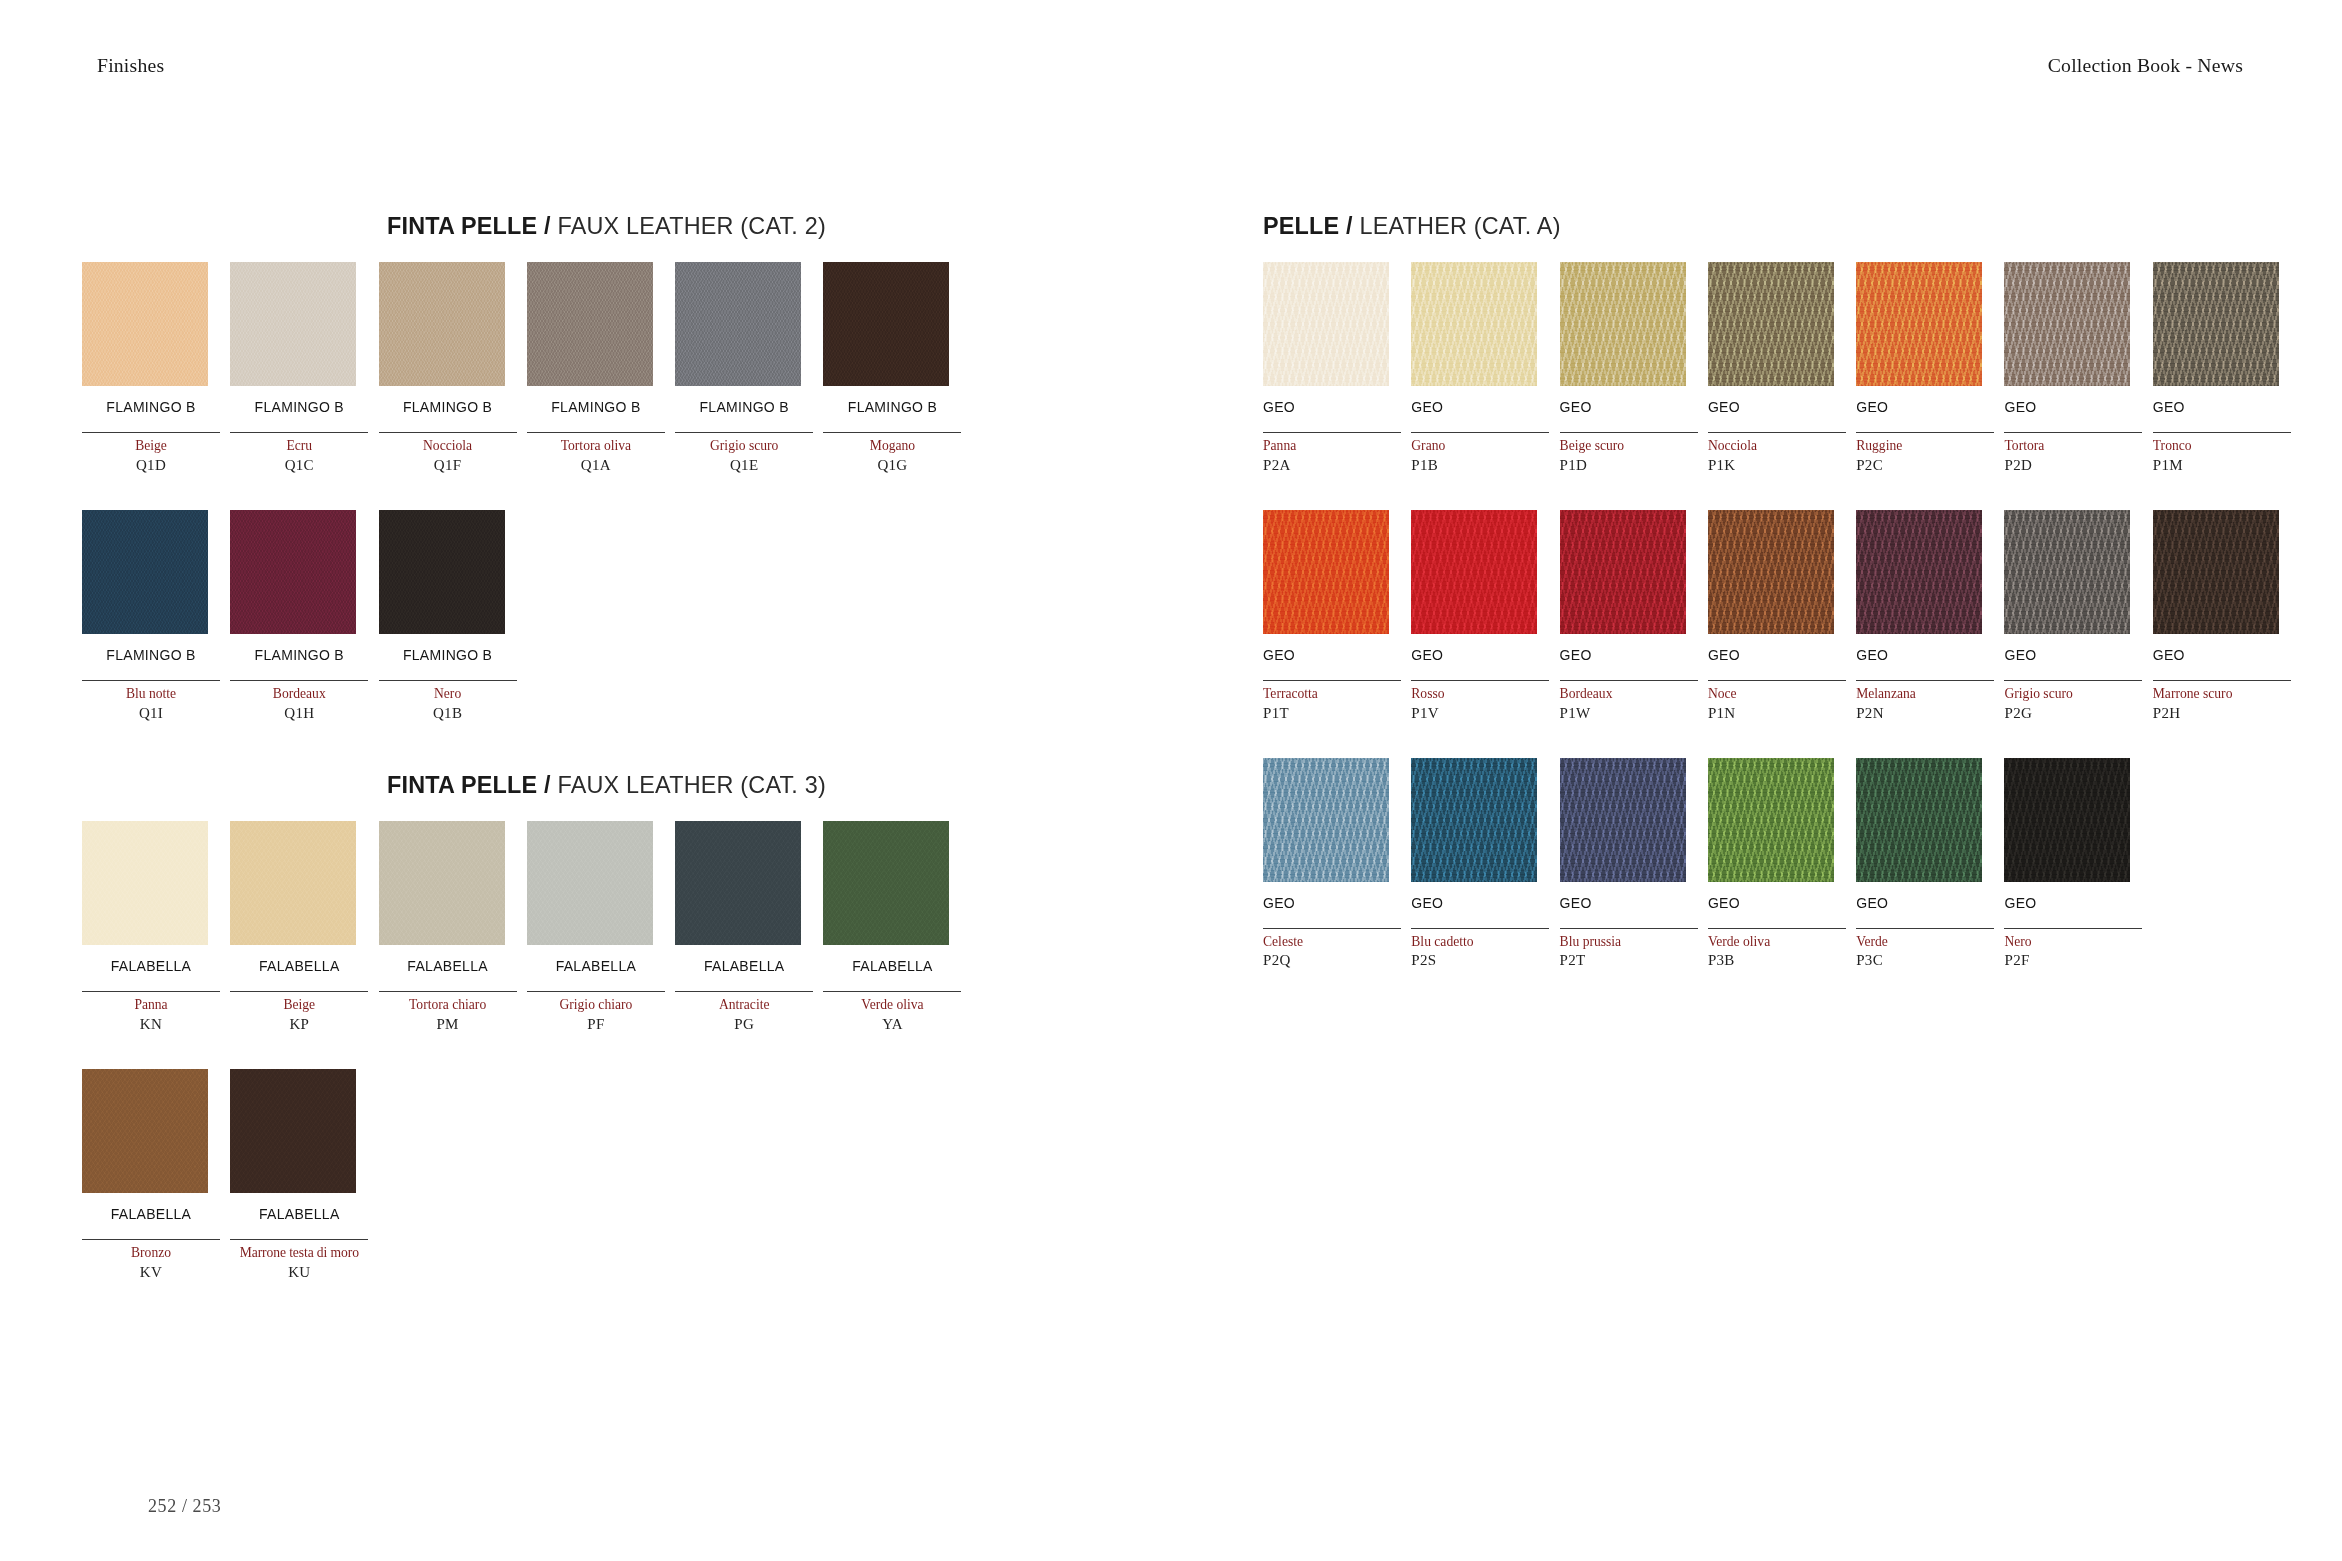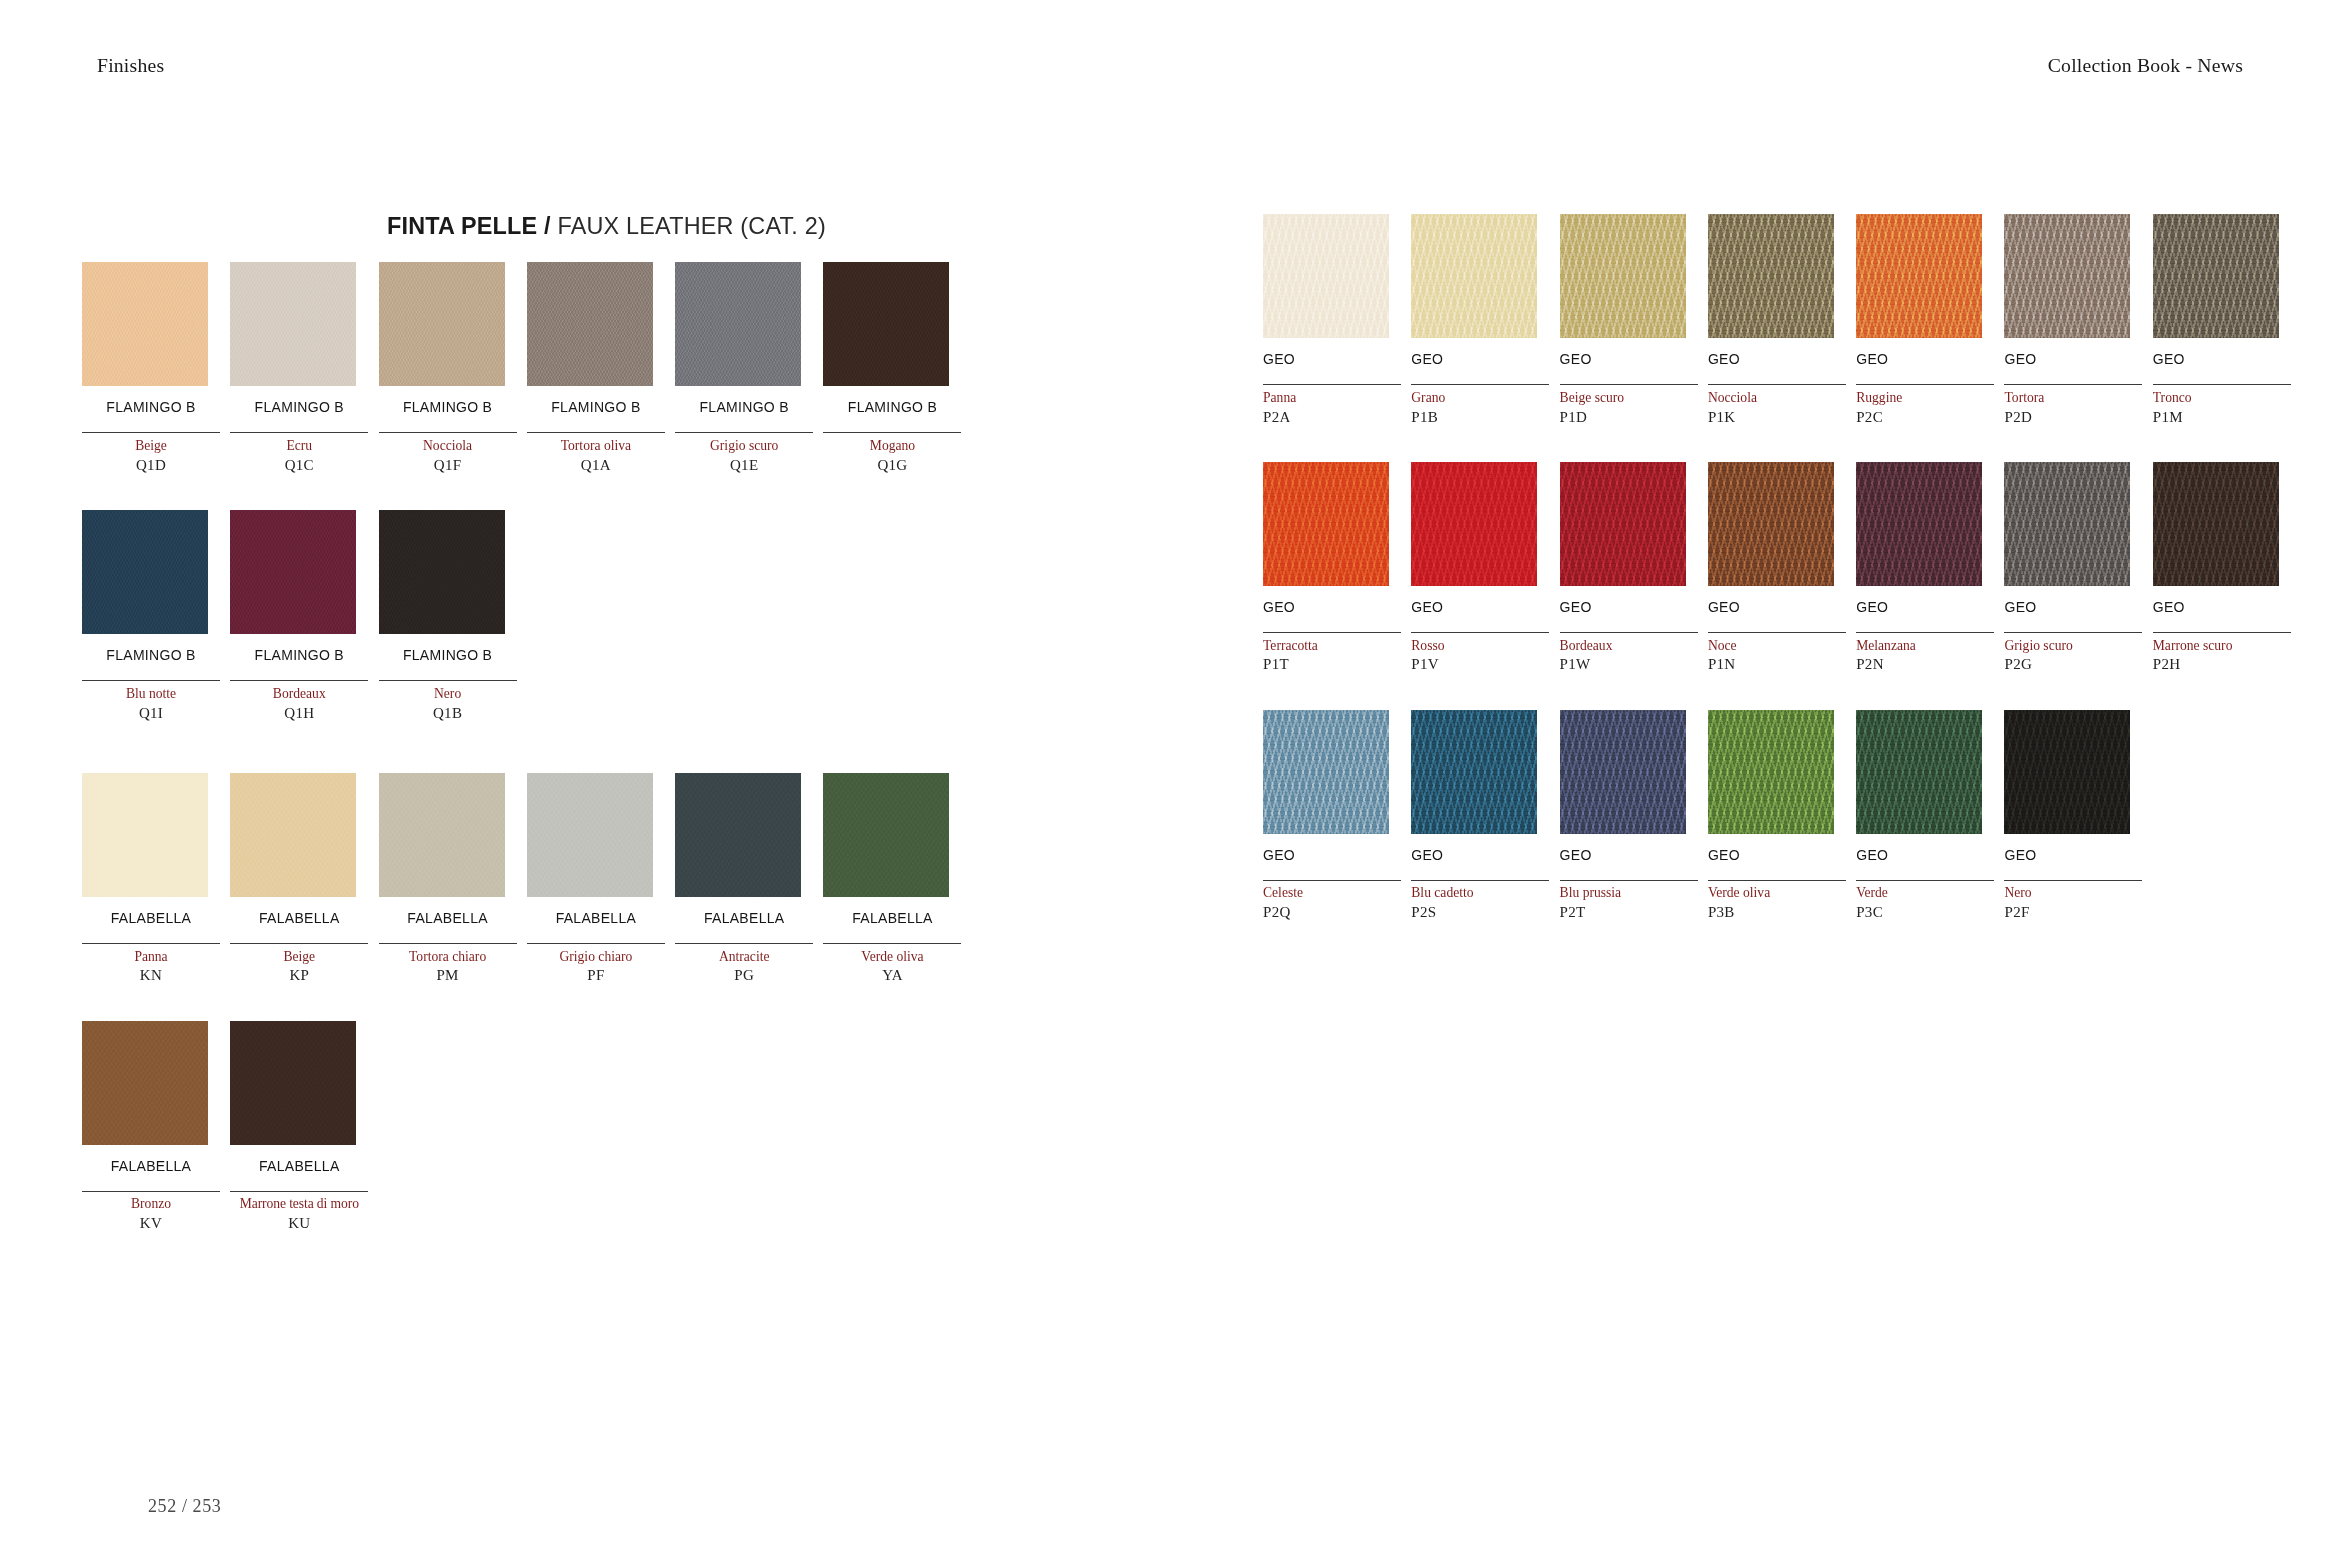--- a/index.html
+++ b/index.html
@@ -221,20 +221,21 @@
           <div class="swatch-cell">
             <div class="swatch-chip grain-fine" style="background: rgb(43, 37, 34);"></div>
             <div class="swatch-brand">FLAMINGO B</div>
             <div class="swatch-name">Nero</div>
             <div class="swatch-code">Q1B</div>
           </div>
         </div>
       </div>
       <div class="section-gap"></div>
       <div class="section">
+        <div class="section-title"><span class="bold">FINTA PELLE /</span><span class="light"> FAUX LEATHER (CAT. 3)</span></div>
         <div class="swatch-row">
           <div class="swatch-cell">
             <div class="swatch-chip grain-smooth" style="background: rgb(244, 234, 208);"></div>
             <div class="swatch-brand">FALABELLA</div>
             <div class="swatch-name">Panna</div>
             <div class="swatch-code">KN</div>
           </div>
           <div class="swatch-cell">
             <div class="swatch-chip grain-smooth" style="background: rgb(230, 207, 162);"></div>
             <div class="swatch-brand">FALABELLA</div>
@@ -281,20 +282,21 @@
             <div class="swatch-code">KU</div>
           </div>
         </div>
       </div>
     </div>
 </div>
 
 <div class="column col-right">
   <div id="right-sections">
       <div class="section">
+        <div class="section-title"><span class="bold">PELLE /</span><span class="light"> LEATHER (CAT. A)</span></div>
         <div class="swatch-row">
           <div class="swatch-cell">
             <div class="swatch-chip grain-pebble" style="background: rgb(243, 235, 220);"></div>
             <div class="swatch-brand">GEO</div>
             <div class="swatch-name">Panna</div>
             <div class="swatch-code">P2A</div>
           </div>
           <div class="swatch-cell">
             <div class="swatch-chip grain-pebble" style="background: rgb(234, 222, 180);"></div>
             <div class="swatch-brand">GEO</div>

